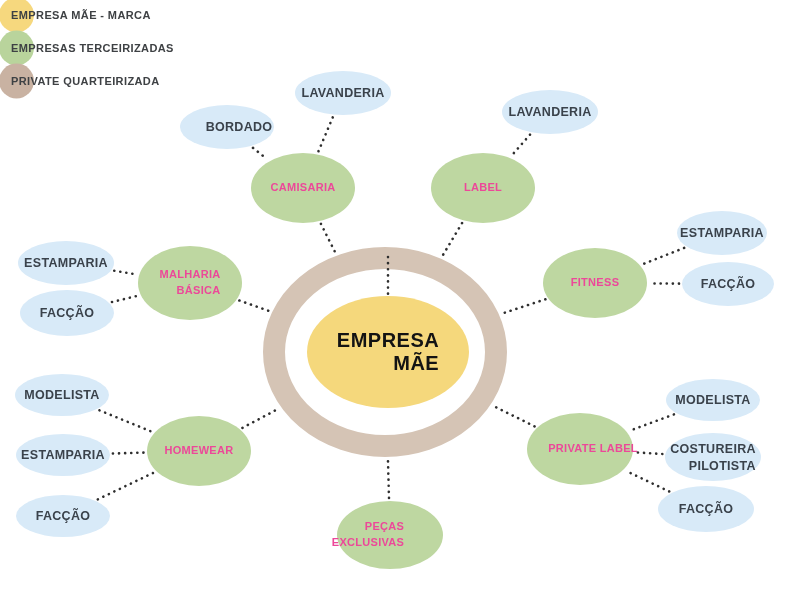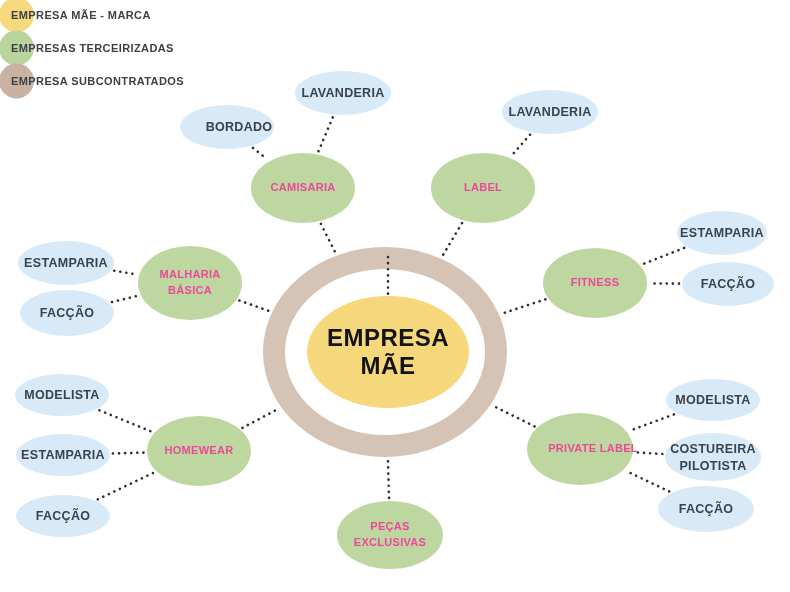--- a/index.html
+++ b/index.html
@@ -1,25 +1,25 @@
 <!DOCTYPE html>
 <html><head>
 <meta charset="utf-8">
 <style>
   html,body{margin:0;padding:0;background:#ffffff;}
   body{width:790px;height:592px;position:relative;overflow:hidden;
        font-family:"Liberation Sans",sans-serif;}
   .stage{position:absolute;left:0;top:0;width:790px;height:592px;}
   #diagram-svg{position:absolute;left:0;top:0;}
   .dotted{stroke:#2e2e2e;stroke-width:2.6;stroke-linecap:round;stroke-dasharray:0.1 6;fill:none;}
-  #labels div{position:absolute;transform:translate(-50%,-50%);text-align:center;
+  #labels div{position:absolute;transform:translate(-50%,-50%);text-align:right;
               font-weight:bold;white-space:pre-line;}
   .lbl-green{font-size:11px;color:#ec4899;letter-spacing:.3px;line-height:1.45;}
   .lbl-blue{font-size:12.5px;color:#3a424b;letter-spacing:.3px;line-height:1.32;}
-  .lbl-center{font-size:24px;color:#131313;letter-spacing:.5px;line-height:1.15;}
+  .lbl-center{font-size:20px;color:#131313;letter-spacing:.5px;line-height:1.15;}
   #legend{position:absolute;left:0;top:-2px;}
   .legend-row{position:relative;height:33px;display:flex;align-items:center;}
   .legend-swatch{position:absolute;left:-1px;top:50%;transform:translateY(-50%);
                  width:35px;height:35px;border-radius:50%;}
   .legend-label{position:relative;z-index:1;margin-left:11px;font-size:11px;
                 font-weight:bold;color:#3e4144;letter-spacing:.4px;}
 </style>
 </head>
 <body>
 
@@ -71,21 +71,21 @@
       <ellipse cx="63" cy="455" rx="47" ry="21" fill="#D8EAF8"></ellipse>
       <ellipse cx="63" cy="516" rx="47" ry="21" fill="#D8EAF8"></ellipse>
     </svg>
   <div id="labels">
       <div class="lbl-center" style="left: 388px; top: 352px;">EMPRESA
 MÃE</div>
       <div class="lbl-green" style="left: 303px; top: 188px;">CAMISARIA</div>
       <div class="lbl-green" style="left: 483px; top: 188px;">LABEL</div>
       <div class="lbl-green" style="left: 595px; top: 283px;">FITNESS</div>
       <div class="lbl-green" style="left: 580px; top: 449px; margin-left: 13px;">PRIVATE LABEL</div>
-      <div class="lbl-green" style="left: 390px; top: 535px;">PEÇAS
+      <div class="lbl-green" style="left: 368px; top: 535px;">PEÇAS
 EXCLUSIVAS</div>
       <div class="lbl-green" style="left: 199px; top: 451px;">HOMEWEAR</div>
       <div class="lbl-green" style="left: 190px; top: 283px;">MALHARIA
 BÁSICA</div>
       <div class="lbl-blue" style="left: 343px; top: 93px;">LAVANDERIA</div>
       <div class="lbl-blue" style="left: 227px; top: 127px; margin-left: 12px;">BORDADO</div>
       <div class="lbl-blue" style="left: 550px; top: 112px;">LAVANDERIA</div>
       <div class="lbl-blue" style="left: 722px; top: 233px;">ESTAMPARIA</div>
       <div class="lbl-blue" style="left: 728px; top: 284px;">FACÇÃO</div>
       <div class="lbl-blue" style="left: 713px; top: 400px;">MODELISTA</div>
@@ -102,16 +102,16 @@
       <div class="legend-row">
         <span class="legend-swatch" style="background: rgb(246, 216, 126);"></span>
         <span class="legend-label">EMPRESA MÃE - MARCA</span>
       </div>
       <div class="legend-row">
         <span class="legend-swatch" style="background: rgb(185, 212, 156);"></span>
         <span class="legend-label">EMPRESAS TERCEIRIZADAS</span>
       </div>
       <div class="legend-row">
         <span class="legend-swatch" style="background: rgb(201, 178, 162);"></span>
-        <span class="legend-label">EMPRESA SUBCONTRATADOS</span>
+        <span class="legend-label">PRIVATE QUARTEIRIZADA</span>
       </div>
     </div>
 </div>
 
 </body></html>

